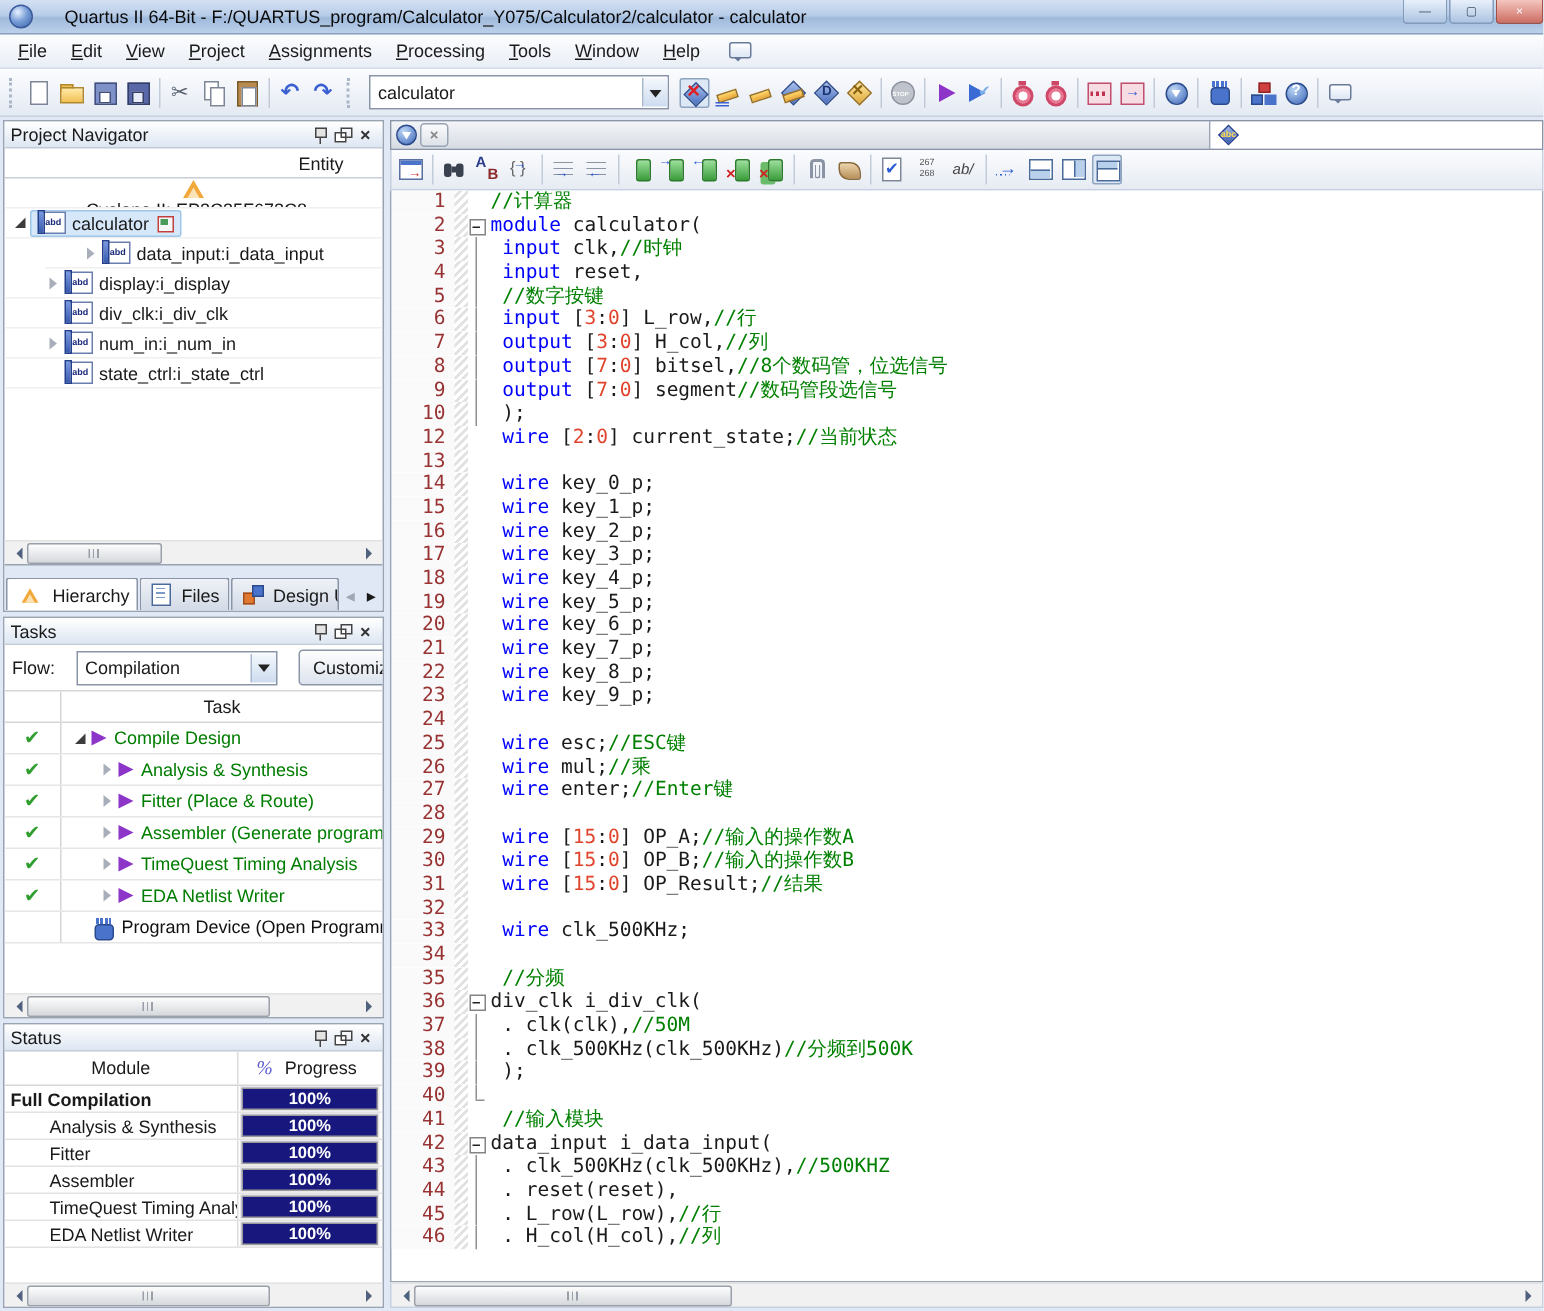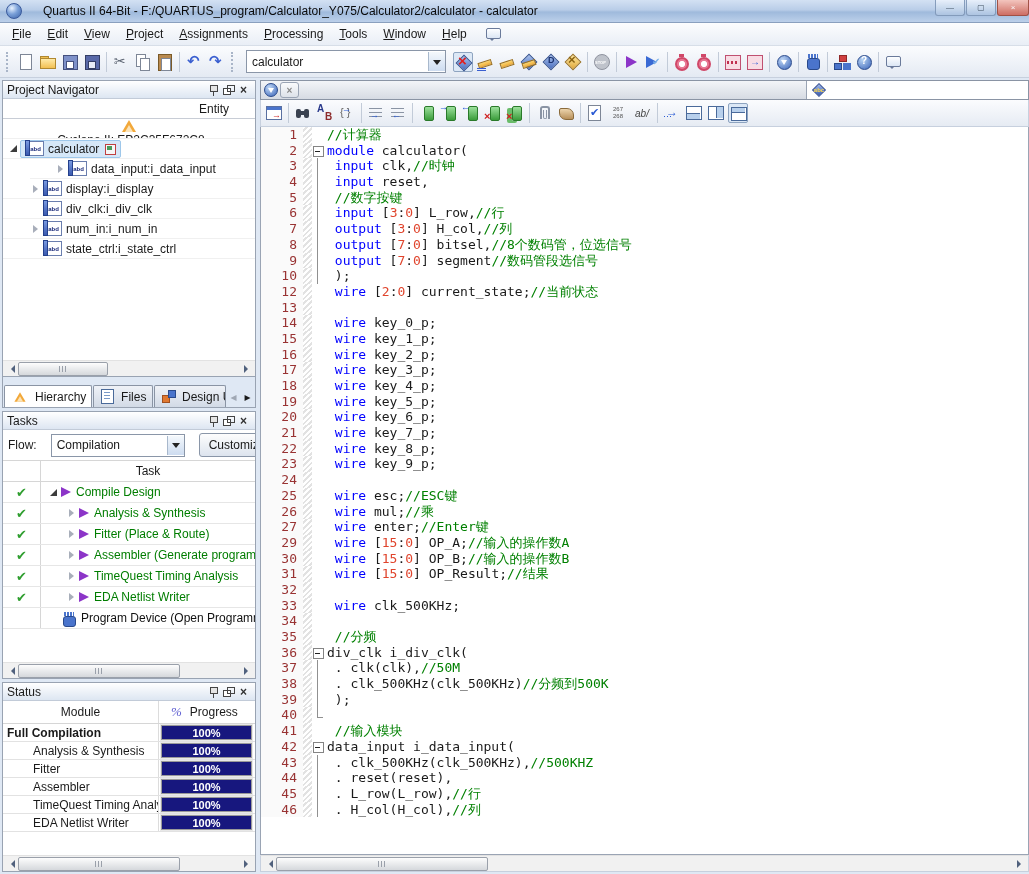--- a/index.html
+++ b/index.html
@@ -798,20 +798,26 @@
             <span class="fold"></span>
             <span class="ct"> <span class="kw">wire</span> mul;<span class="com">//乘</span></span>
           </div>
           <div class="cl">
             <span class="ln">27</span>
             <span class="hatch"></span>
             <span class="fold"></span>
             <span class="ct"> <span class="kw">wire</span> enter;<span class="com">//Enter键</span></span>
           </div>
           <div class="cl">
+            <span class="ln">28</span>
+            <span class="hatch"></span>
+            <span class="fold"></span>
+            <span class="ct"></span>
+          </div>
+          <div class="cl">
             <span class="ln">29</span>
             <span class="hatch"></span>
             <span class="fold"></span>
             <span class="ct"> <span class="kw">wire</span> [<span class="nm">15</span>:<span class="nm">0</span>] OP_A;<span class="com">//输入的操作数A</span></span>
           </div>
           <div class="cl">
             <span class="ln">30</span>
             <span class="hatch"></span>
             <span class="fold"></span>
             <span class="ct"> <span class="kw">wire</span> [<span class="nm">15</span>:<span class="nm">0</span>] OP_B;<span class="com">//输入的操作数B</span></span>

